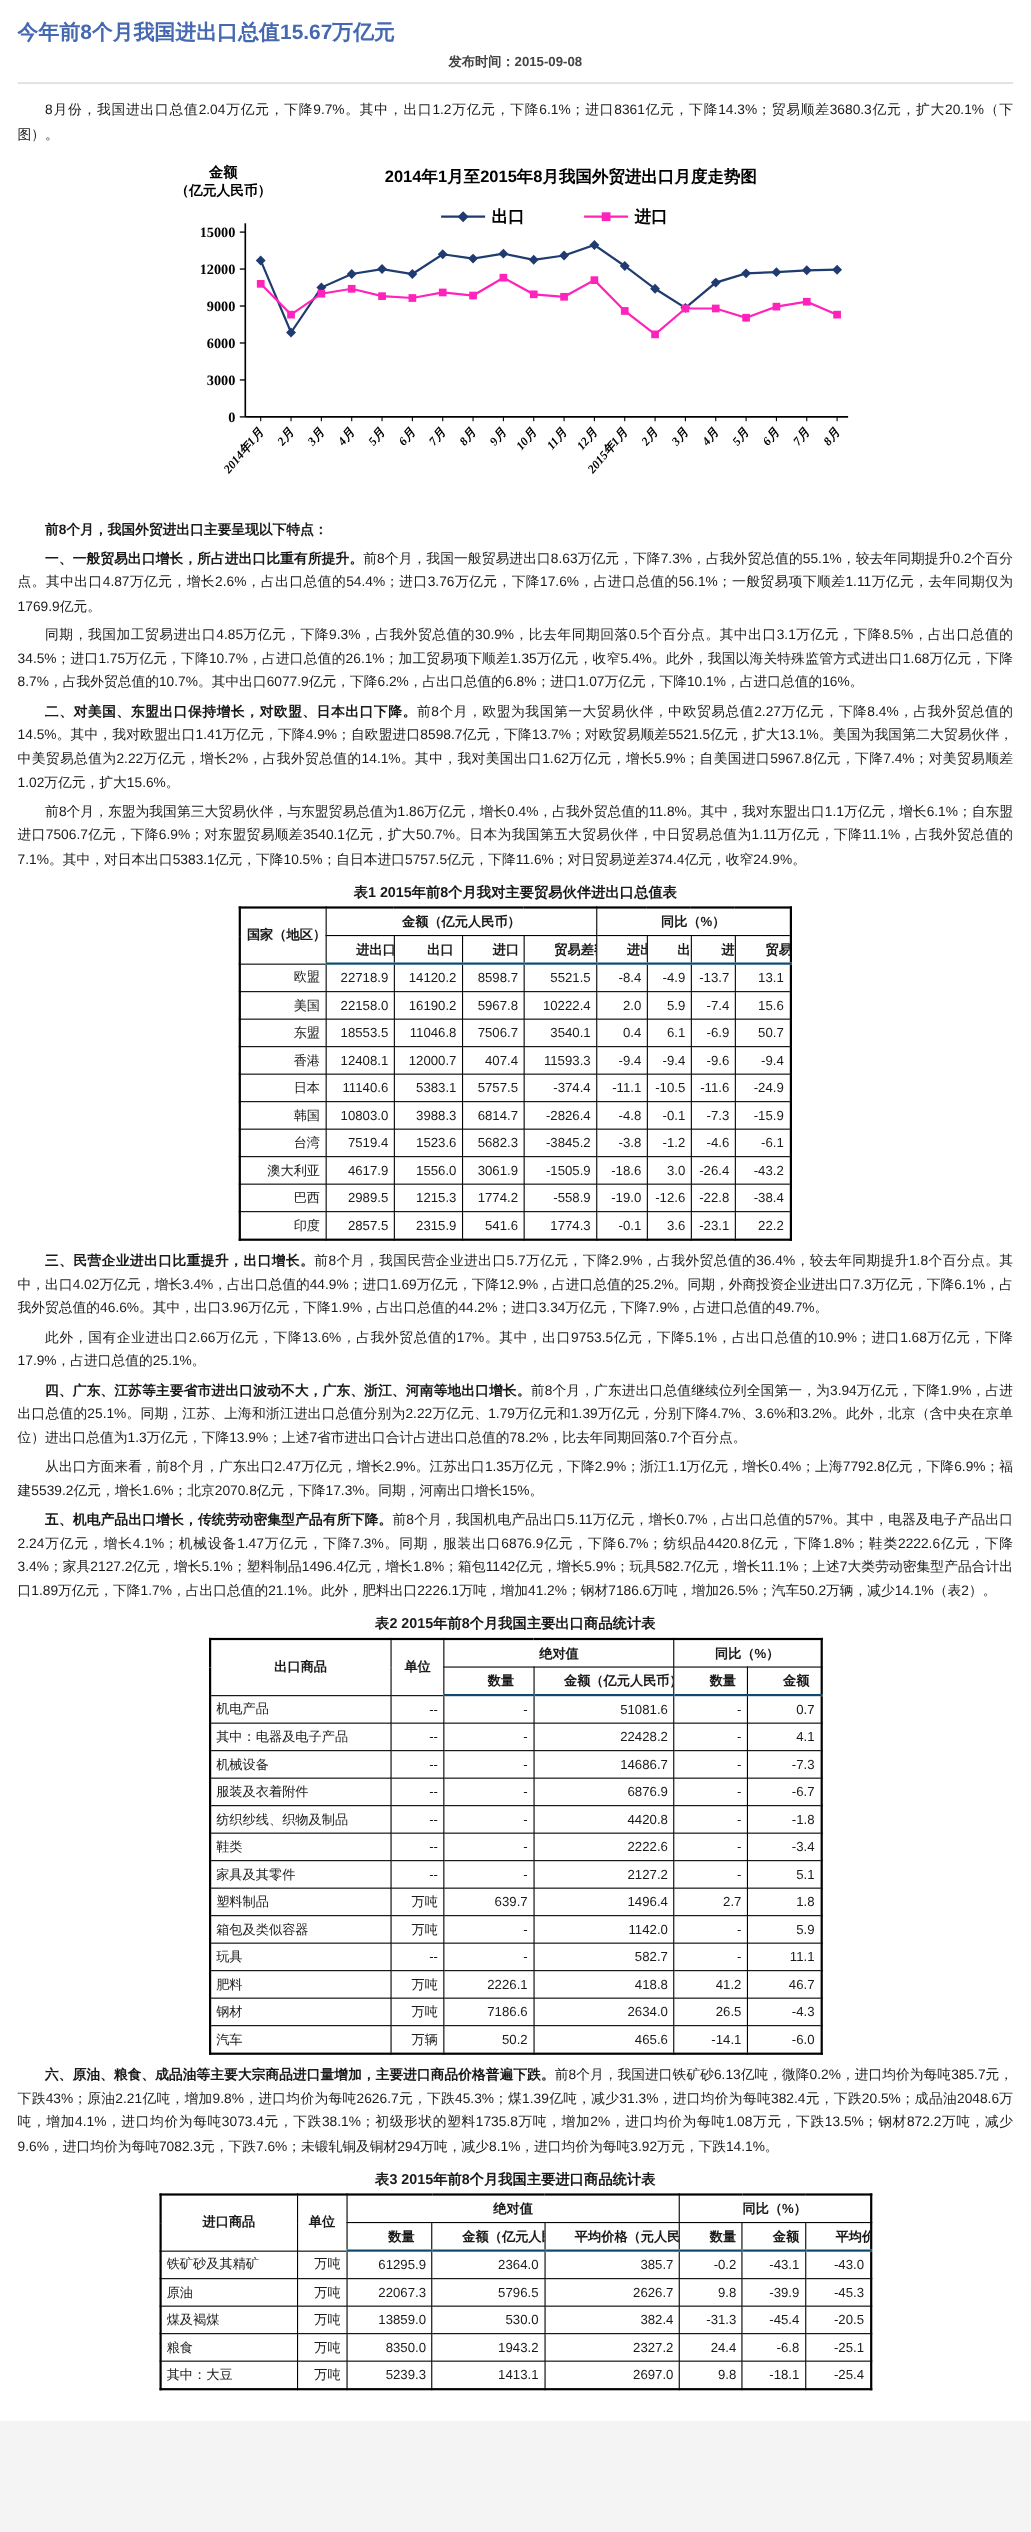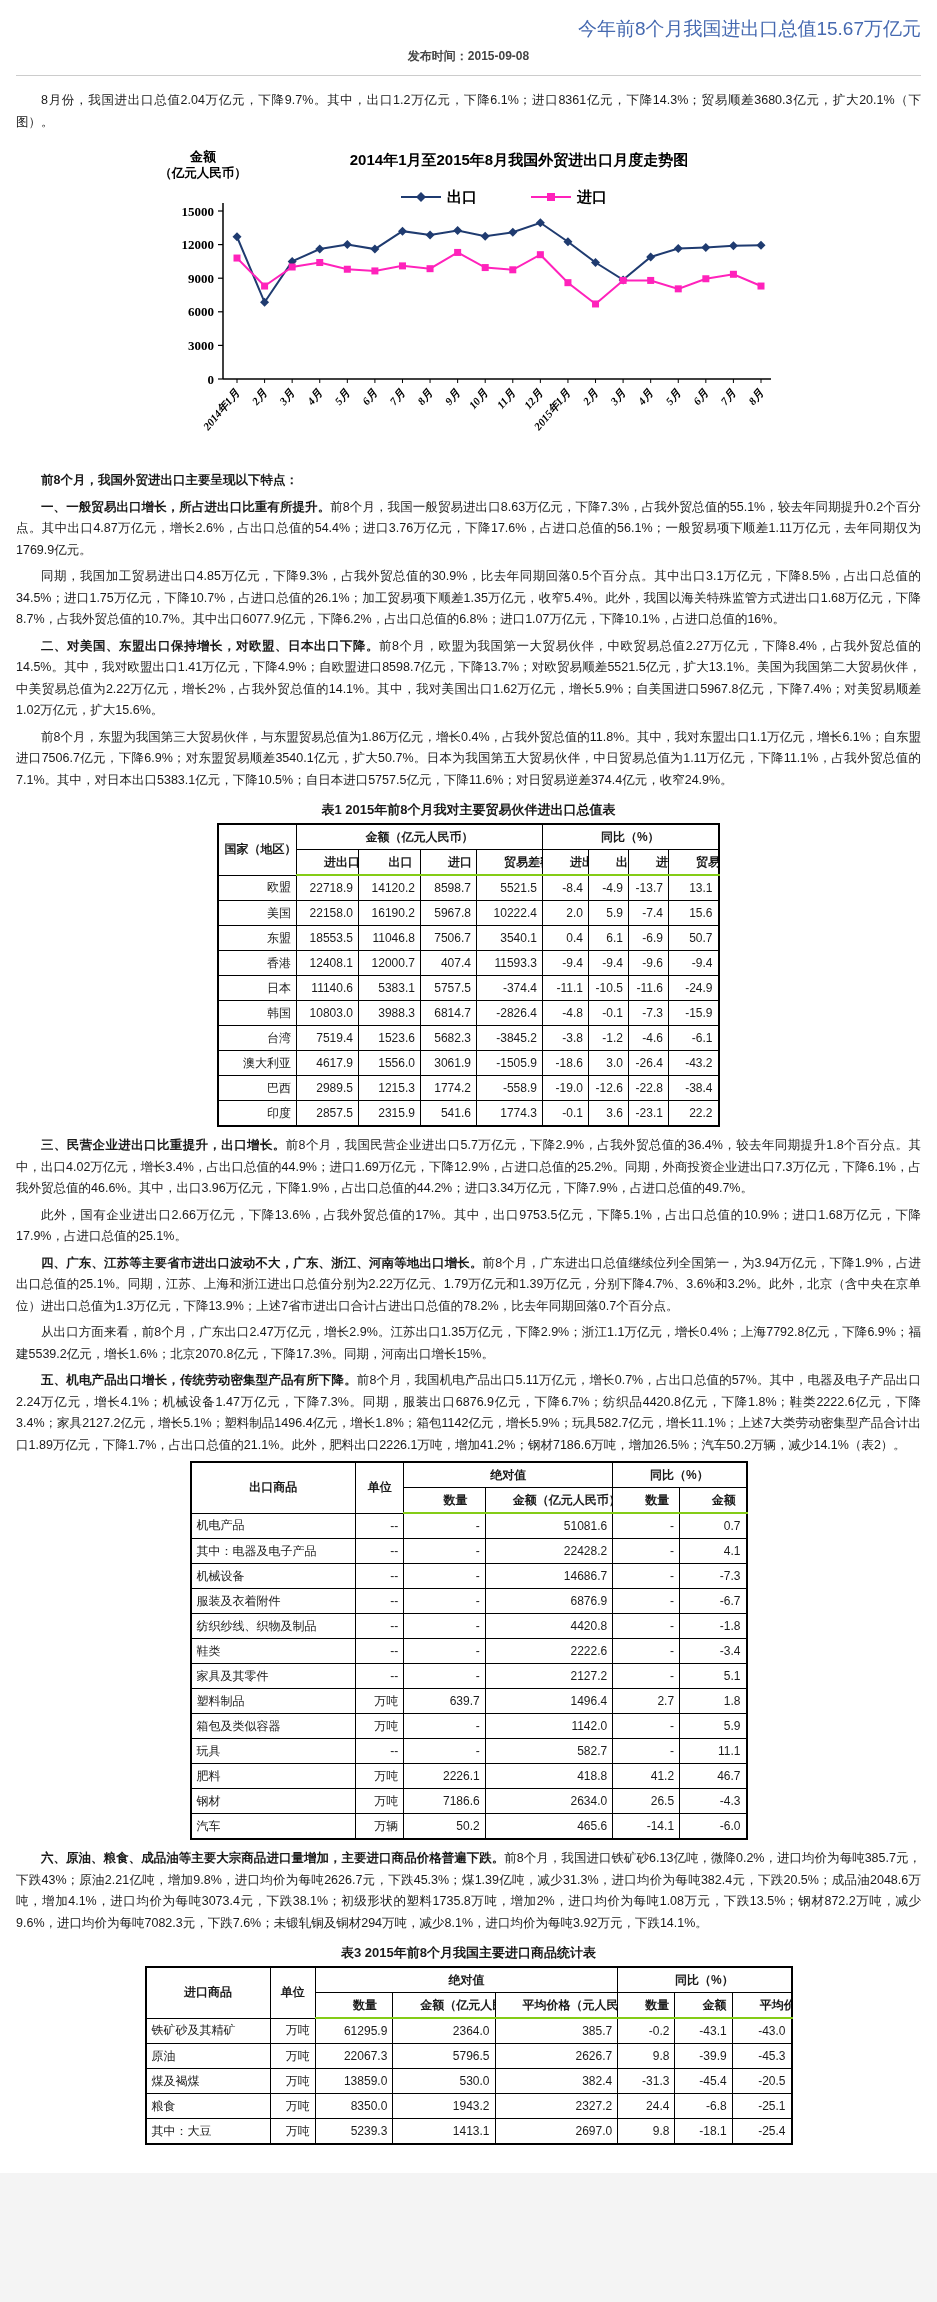--- a/index.html
+++ b/index.html
@@ -1,30 +1,30 @@
 <!DOCTYPE html>
 <html><head>
 <meta charset="utf-8">
 <style>
   html,body{margin:0;padding:0;background:#f4f4f4;}
   body{font-family:"Liberation Sans","DejaVu Sans",sans-serif;color:#1a1a1a;}
   .page{width:937px;margin:0 auto;background:#ffffff;padding:6px 0 20px 0;}
   .inner{width:905px;margin:0 auto;}
-  h1.title{font-size:19px;font-weight:normal;text-align:right;margin:10px 0 6px 0;}
+  h1.title{font-size:19px;font-weight:bold;text-align:left;margin:10px 0 6px 0;}
   .pubdate{text-align:center;font-size:12px;font-weight:bold;color:#444;margin:4px 0 10px 0;}
   hr.sep{border:none;border-top:1px solid #cccccc;margin:0 0 14px 0;}
   p.para{font-size:12.5px;line-height:1.72;text-indent:2em;margin:5px 0;text-align:justify;}
   p.lead-only{font-weight:bold;}
   p.para b{font-weight:bold;}
   .chart-wrap{text-align:center;margin:6px 0 4px 0;}
   .tbl-caption{text-align:center;font-weight:bold;font-size:13px;margin:10px 0 4px 0;}
   table.stat{border-collapse:collapse;margin:0 auto 8px auto;border:2px solid #000;table-layout:fixed;}
   table.stat th,table.stat td{border:1px solid #000;font-size:12px;padding:2px 5px;height:20px;overflow:hidden;white-space:nowrap;}
   table.stat thead th{font-weight:bold;text-align:center;}
-  table.stat thead tr:last-child th{border-bottom:2px solid #84cc16;padding-left:27px;}
+  table.stat thead tr:last-child th{border-bottom:2px solid #0c4a6e;padding-left:27px;}
   table.stat td.num{text-align:right;}
   table.stat td.left{text-align:left;}
   table.stat td.center{text-align:right;}
   svg text{fill:#000;}
 </style>
 </head>
 <body>
 
 <div class="page">
   <div class="inner">
@@ -298,20 +298,21 @@
       </table>
 
     <div id="block-b">
         <p class="para"><b>三、民营企业进出口比重提升，出口增长。</b>前8个月，我国民营企业进出口5.7万亿元，下降2.9%，占我外贸总值的36.4%，较去年同期提升1.8个百分点。其中，出口4.02万亿元，增长3.4%，占出口总值的44.9%；进口1.69万亿元，下降12.9%，占进口总值的25.2%。同期，外商投资企业进出口7.3万亿元，下降6.1%，占我外贸总值的46.6%。其中，出口3.96万亿元，下降1.9%，占出口总值的44.2%；进口3.34万亿元，下降7.9%，占进口总值的49.7%。</p>
         <p class="para">此外，国有企业进出口2.66万亿元，下降13.6%，占我外贸总值的17%。其中，出口9753.5亿元，下降5.1%，占出口总值的10.9%；进口1.68万亿元，下降17.9%，占进口总值的25.1%。</p>
         <p class="para"><b>四、广东、江苏等主要省市进出口波动不大，广东、浙江、河南等地出口增长。</b>前8个月，广东进出口总值继续位列全国第一，为3.94万亿元，下降1.9%，占进出口总值的25.1%。同期，江苏、上海和浙江进出口总值分别为2.22万亿元、1.79万亿元和1.39万亿元，分别下降4.7%、3.6%和3.2%。此外，北京（含中央在京单位）进出口总值为1.3万亿元，下降13.9%；上述7省市进出口合计占进出口总值的78.2%，比去年同期回落0.7个百分点。</p>
         <p class="para">从出口方面来看，前8个月，广东出口2.47万亿元，增长2.9%。江苏出口1.35万亿元，下降2.9%；浙江1.1万亿元，增长0.4%；上海7792.8亿元，下降6.9%；福建5539.2亿元，增长1.6%；北京2070.8亿元，下降17.3%。同期，河南出口增长15%。</p>
         <p class="para"><b>五、机电产品出口增长，传统劳动密集型产品有所下降。</b>前8个月，我国机电产品出口5.11万亿元，增长0.7%，占出口总值的57%。其中，电器及电子产品出口2.24万亿元，增长4.1%；机械设备1.47万亿元，下降7.3%。同期，服装出口6876.9亿元，下降6.7%；纺织品4420.8亿元，下降1.8%；鞋类2222.6亿元，下降3.4%；家具2127.2亿元，增长5.1%；塑料制品1496.4亿元，增长1.8%；箱包1142亿元，增长5.9%；玩具582.7亿元，增长11.1%；上述7大类劳动密集型产品合计出口1.89万亿元，下降1.7%，占出口总值的21.1%。此外，肥料出口2226.1万吨，增加41.2%；钢材7186.6万吨，增加26.5%；汽车50.2万辆，减少14.1%（表2）。</p>
       </div>
 
+    <div class="tbl-caption">表2 2015年前8个月我国主要出口商品统计表</div>
     <table class="stat" id="table2" style="width:558px">
         <colgroup>
           <col style="width: 158px;">
           <col style="width: 46px;">
           <col style="width: 78px;">
           <col style="width: 122px;">
           <col style="width: 64px;">
           <col style="width: 64px;">
         </colgroup>
         <thead>

